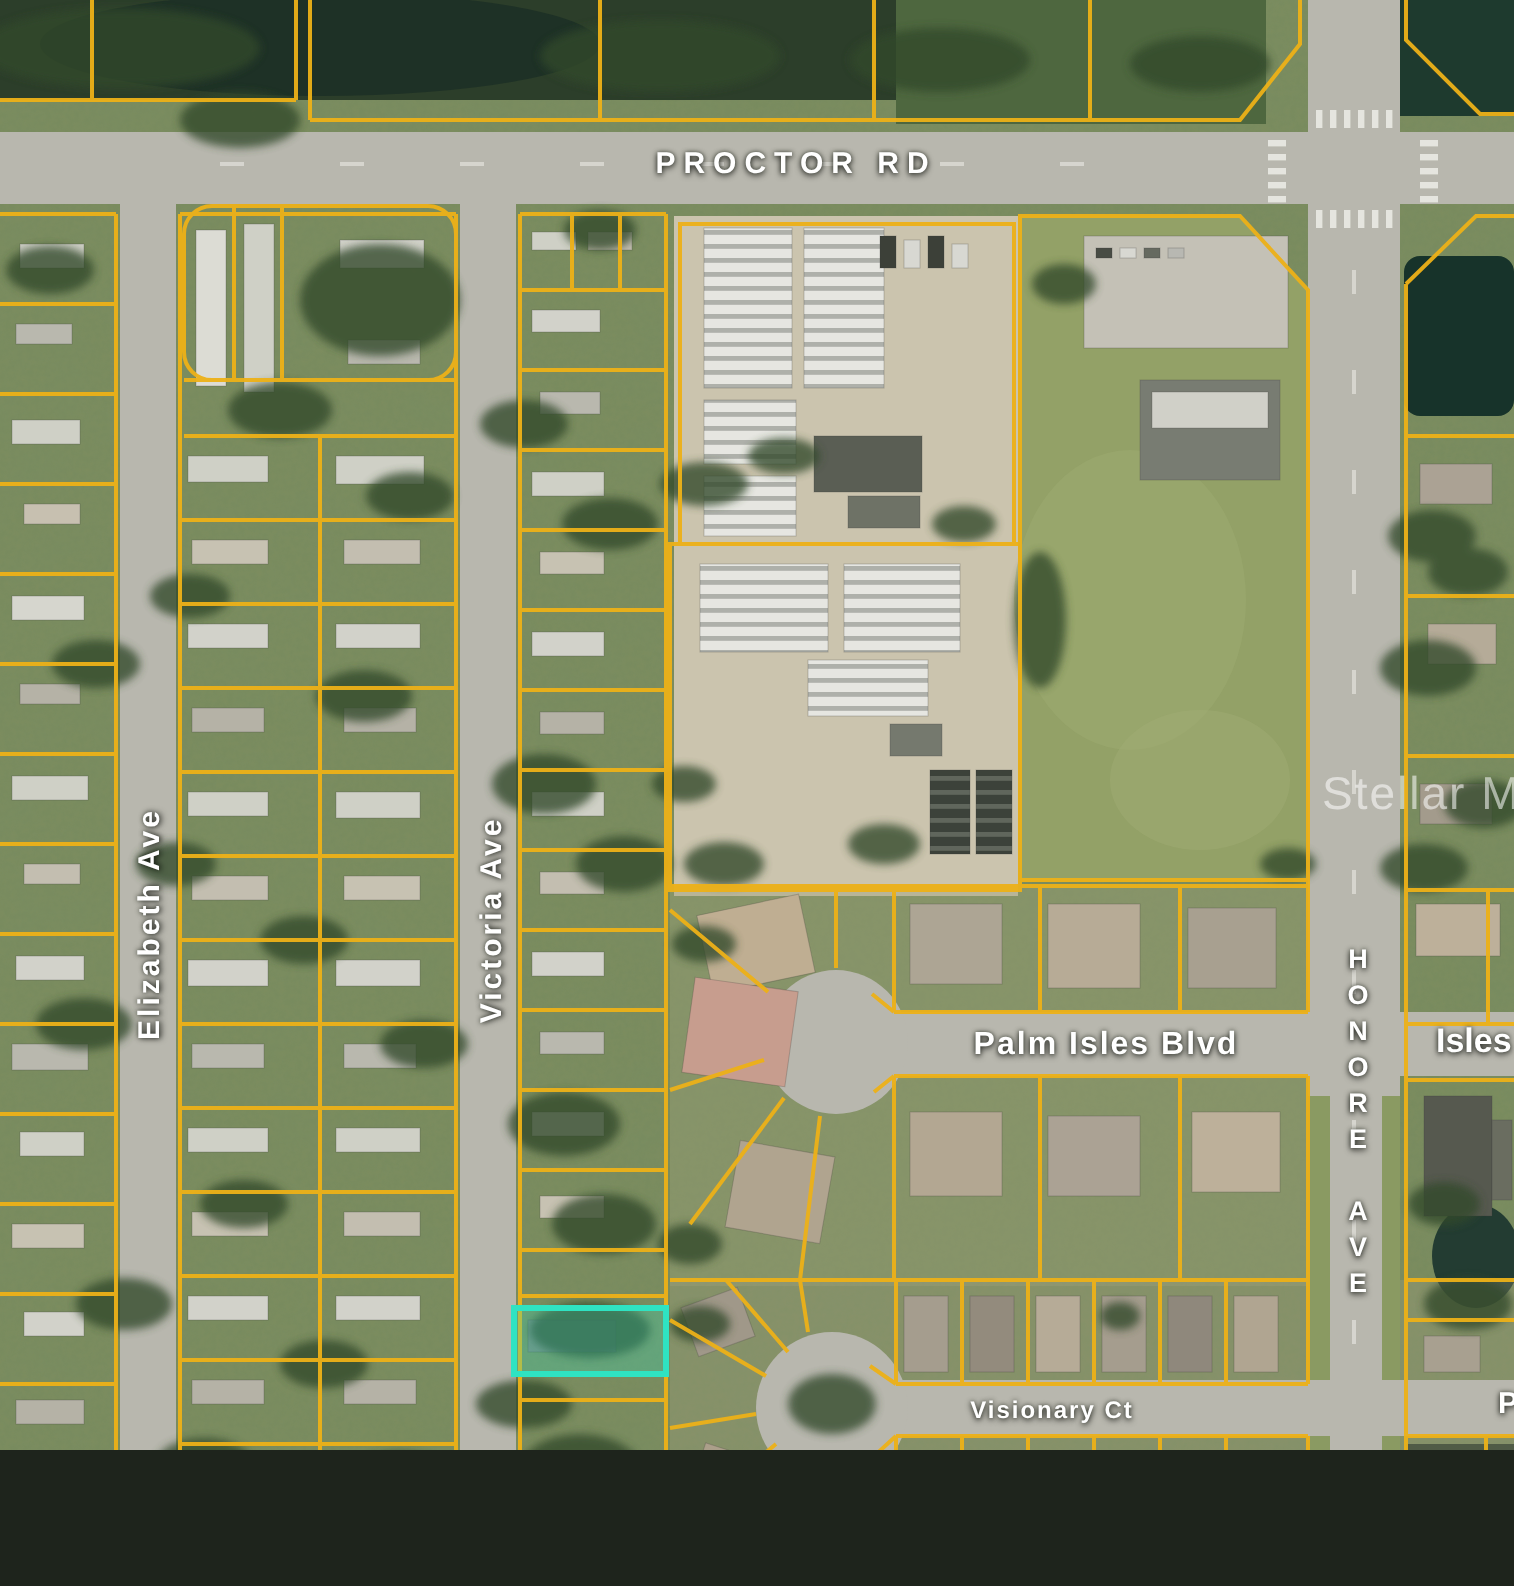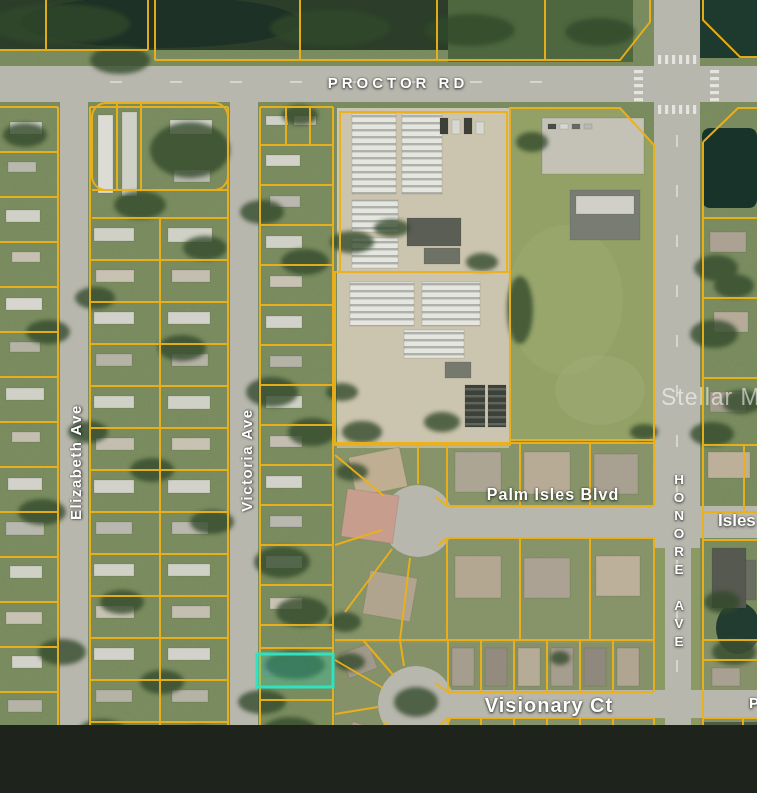--- a/index.html
+++ b/index.html
@@ -335,20 +335,20 @@
       <path d="M400,640 L404,666 M363,640 L394,676 M335,660 L383,688 M335,714 L378,707 M340,762 L388,722 M374,793 L400,741 M432,793 L423,743 M448,718 L436,729 M448,692 L435,683"></path>
       <path d="M0,788 H333"></path>
     </g>
 
     <rect class="hl" x="257" y="654" width="76" height="33"></rect>
   </svg>
 
   <div class="lbl" style="left:398px;top:82px;font-size:15px;letter-spacing:4px">PROCTOR RD</div>
   <div class="lbl rot" style="left:75px;top:462px;font-size:15px;letter-spacing:1.5px">Elizabeth Ave</div>
   <div class="lbl rot" style="left:246px;top:460px;font-size:15px;letter-spacing:1.5px">Victoria Ave</div>
-  <div class="lbl" style="left:553px;top:495px;font-size:16px;letter-spacing:1px">Palm Isles Blvd</div>
+  <div class="lbl" style="left:553px;top:523px;font-size:16px;letter-spacing:1px">Palm Isles Blvd</div>
   <div class="lbl vert" style="left:679px;top:562px;font-size:13.5px">HONORE AVE</div>
   <div class="lbl edge" style="left:718px;top:521px;font-size:17px">Isles</div>
-  <div class="lbl" style="left:549px;top:705px;font-size:20px;letter-spacing:1px">Visionary Ct</div>
+  <div class="lbl" style="left:526px;top:705px;font-size:12px;letter-spacing:1px">Visionary Ct</div>
   <div class="lbl edge" style="left:749px;top:702px;font-size:15px">P</div>
 
   <div class="watermark">Stellar MLS</div>
 </div>
 
 </body></html>

